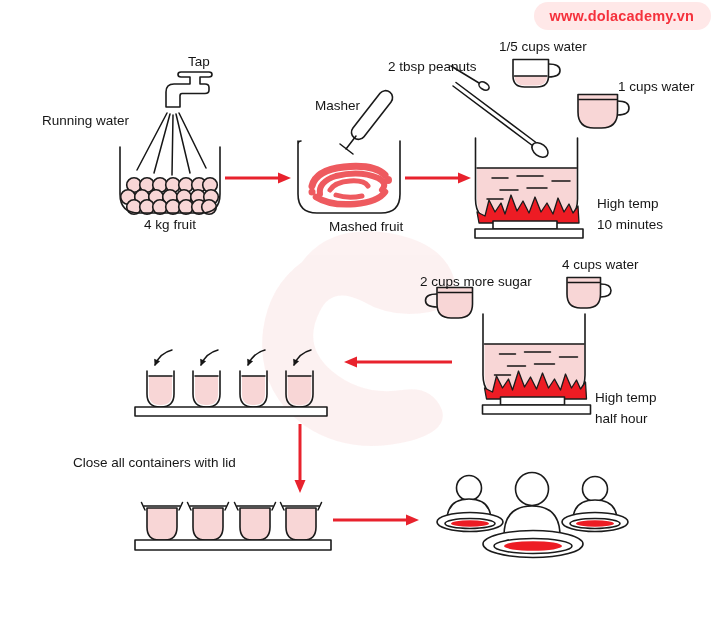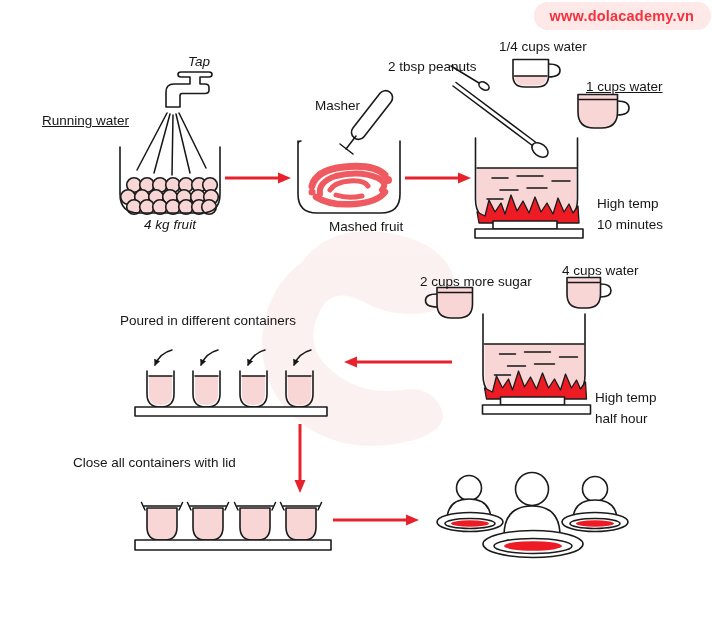--- a/index.html
+++ b/index.html
@@ -11,21 +11,21 @@
     --badge-text:#f5313c;
     --outline:#1b1b1b;
     --ink:#161616;
     --watermark:#fbe7e7;
   }
   html,body{margin:0;padding:0;}
   body{font-family:"Liberation Sans",sans-serif;background:#fff;}
   .canvas{position:relative;width:712px;height:637px;background:#fff;overflow:hidden;}
   svg{position:absolute;left:0;top:0;}
   .lbl{position:absolute;color:var(--ink);font-size:13.5px;line-height:21px;white-space:nowrap;}
-  .lbl.center{text-align:center;font-style:italic;}
+  .lbl.center{text-align:center;}
   .badge{
     position:absolute;top:2px;right:1px;
     background:var(--badge-bg);color:var(--badge-text);
     font-weight:bold;font-size:14.5px;letter-spacing:.2px;
     padding:6px 17px 6px 16px;border-radius:16px;
   }
   
   .ol{stroke:var(--outline);stroke-width:1.6;fill:none;stroke-linecap:round;stroke-linejoin:round;}
   .ol-w{stroke:var(--outline);stroke-width:1.6;fill:#fff;stroke-linejoin:round;}
   .ol-p{stroke:var(--outline);stroke-width:1.6;fill:var(--pink-fill);stroke-linejoin:round;}
@@ -235,40 +235,39 @@
         <ellipse class="ol-w" cx="533" cy="544" rx="50" ry="13.5"></ellipse>
         <ellipse class="ol" cx="533" cy="546" rx="39" ry="7.5"></ellipse>
         <ellipse cx="533" cy="546" rx="29" ry="4.8" style="fill:var(--flame-red)"></ellipse>
       </g>
     </g>
   </svg>
 
   <div class="badge">www.dolacademy.vn</div>
 
   <div class="lbl center" style="left:183px;top:51px;width:32px;">Tap</div>
-  <div class="lbl" style="left:42px;top:110px;text-decoration:underline;">Running water</div>
+  <div class="lbl" style="left:42px;top:110px;">Running water</div>
   <div class="lbl center" style="left:135px;top:214px;width:70px;">4 kg fruit</div>
 
   <div class="lbl" style="left:315px;top:95px;text-align:right;">Masher</div>
   <div class="lbl" style="left:309px;top:216px;margin-left:20px;">Mashed fruit</div>
 
   <div class="lbl" style="left:388px;top:48px;margin-top:8px;">2 tbsp peanuts</div>
-  <div class="lbl" style="left:499px;top:36px;">1/4 cups water</div>
-  <div class="lbl" style="left:586px;top:76px;text-decoration:underline;">1 cups water</div>
+  <div class="lbl" style="left:499px;top:36px;">1/5 cups water</div>
+  <div class="lbl" style="left:618px;top:76px;">1 cups water</div>
   <div class="lbl" style="left:597px;top:193px;">
     <div>High temp</div>
     <div>10 minutes</div>
   </div>
 
   <div class="lbl" style="left:376px;top:271px;margin-left:44px;">2 cups more sugar</div>
-  <div class="lbl" style="left:562px;top:260px;">4 cups water</div>
+  <div class="lbl" style="left:562px;top:254px;">4 cups water</div>
   <div class="lbl" style="left:595px;top:387px;">
     <div>High temp</div>
     <div>half hour</div>
   </div>
 
-  <div class="lbl" style="left:120px;top:310px;">Poured in different containers</div>
 
   <div class="lbl" style="left:73px;top:452px;">
     <div>Close all containers with lid</div>
   </div>
 
 </div>
 
 </body></html>

